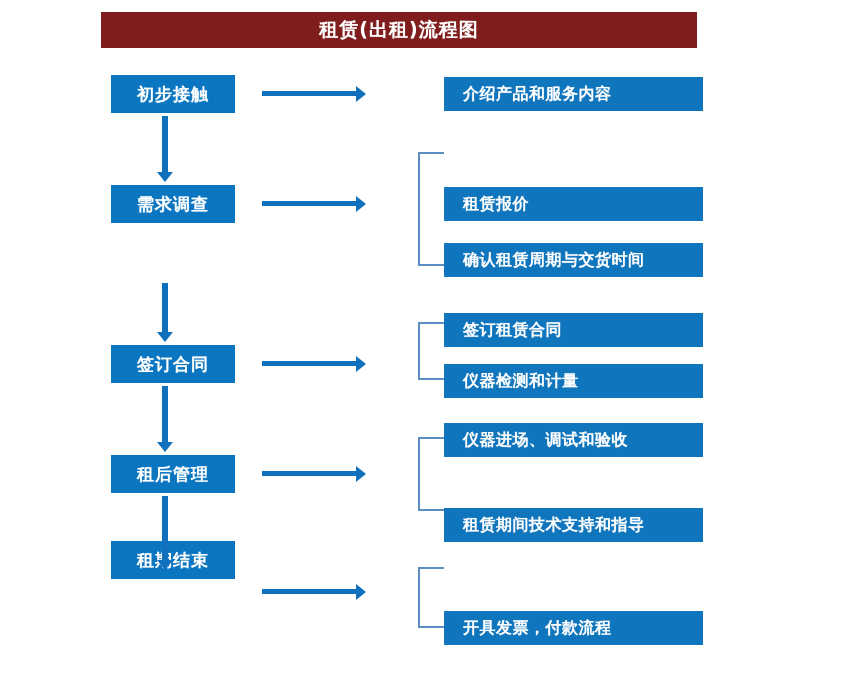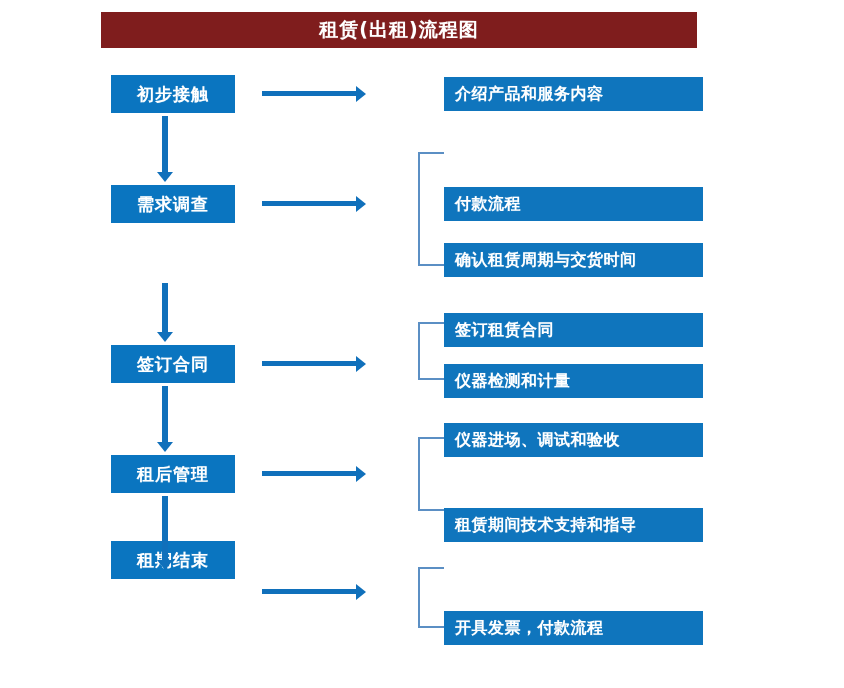--- a/index.html
+++ b/index.html
@@ -40,21 +40,21 @@
 
   
   .detail-box{
     position:absolute;
     left:444px;width:259px;height:34px;
     background:#0f75bd;
     color:#ffffff;
     font-size:16px;
     font-weight:bold;
     display:flex;align-items:center;
-    padding-left:11px;
+    padding-left:19px;
     box-sizing:border-box;
     letter-spacing:.5px;
     text-shadow:0 0 1px rgba(255,255,255,.3);
   }
 
   
   .v-arrow{position:absolute;width:20px;}
   .v-arrow .shaft{
     position:absolute;left:7px;top:0;width:6px;bottom:9px;
     background:#1070bb;
@@ -141,21 +141,21 @@
     <div class="head"></div>
   </div>
 
   <div class="bracket" style="top:152px;height:114px"></div>
   <div class="bracket" style="top:322px;height:58px"></div>
   <div class="bracket" style="top:437px;height:74px"></div>
   <div class="bracket" style="top:567px;height:61px"></div>
 
   <div class="detail-box" style="top:77px">介绍产品和服务内容</div>
 
-  <div class="detail-box" style="top:187px">付款流程</div>
+  <div class="detail-box" style="top:187px">租赁报价</div>
   <div class="detail-box" style="top:243px">确认租赁周期与交货时间</div>
 
   <div class="detail-box" style="top:313px">签订租赁合同</div>
   <div class="detail-box" style="top:364px">仪器检测和计量</div>
 
   <div class="detail-box" style="top:423px">仪器进场、调试和验收</div>
   <div class="detail-box" style="top:508px">租赁期间技术支持和指导</div>
 
   <div class="detail-box" style="top:611px">开具发票，付款流程</div>
 

